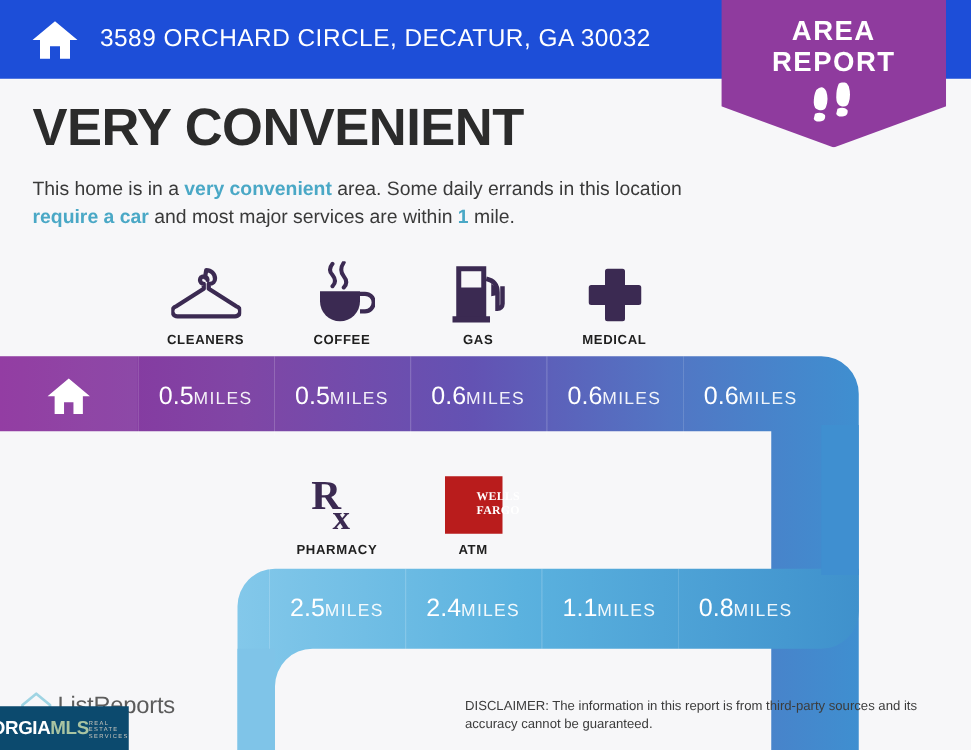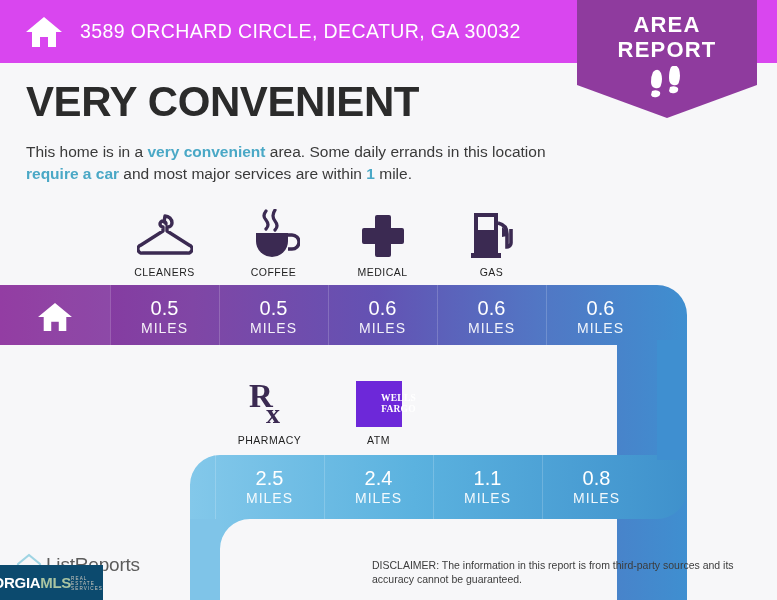--- a/index.html
+++ b/index.html
@@ -7,21 +7,21 @@
   body {
     font-family:"Liberation Sans", sans-serif;
     background:#f7f7f9;
     position:relative;
     overflow:hidden;
   }
 
   
   #header {
     position:absolute; left:0; top:0; width:777px; height:63px;
-    background:#d946ef;
+    background:#1d4ed8;
     display:flex; align-items:center;
   }
   #header .home-glyph { margin-left:25px; width:38px; height:34px; }
   #header .addr {
     margin-left:17px;
     color:#ffffff;
     font-size:19.5px;
     letter-spacing:0.4px;
     font-weight:400;
   }
@@ -65,27 +65,27 @@
   #canvas { position:absolute; left:0; top:0; width:777px; height:600px; }
 
   .icon-row { position:absolute; display:flex; }
   .icon-cell {
     width:109px; text-align:center;
     display:flex; flex-direction:column; align-items:center; justify-content:flex-end;
   }
   .icon-cell .glyph { height:52px; display:flex; align-items:flex-end; justify-content:center; }
   .icon-cell .lbl {
     margin-top:7px;
-    font-size:10.5px; font-weight:400; color:#1f1f1f; letter-spacing:0.5px;text-align:center;
+    font-size:10.5px; font-weight:700; color:#1f1f1f; letter-spacing:0.5px;text-align:center;
   }
 
   .bar-row { position:absolute; display:flex; }
   .seg {
     width:109px; height:64px;
-    display:flex; flex-direction:column; align-items:center; justify-content:center;
+    display:flex; flex-direction:row; align-items:center; justify-content:center;
     color:#ffffff;
   }
   .seg .val { font-size:20px; font-weight:400; line-height:21px; }
   .seg .unit { font-size:14px; letter-spacing:1px; margin-top:1px; opacity:.92; }
   .seg.home { justify-content:center; }
 
   
   #footer-logo { position:absolute; left:16px; top:552px; display:flex; align-items:center; }
   #footer-logo .lr-text { font-size:19px; color:#5c5c5c; margin-left:4px; letter-spacing:-0.2px; }
   #mls {
@@ -182,38 +182,38 @@
         <path d="M18 2 q-4 5 0 9 q4 5 0 9" fill="none" stroke="#3b2a52" stroke-width="3.2" stroke-linecap="round"></path>
         <path d="M27 1 q-4 6 0 11 q4 5 0 9" fill="none" stroke="#3b2a52" stroke-width="3.2" stroke-linecap="round"></path>
         <path d="M8 24 h32 v8 a16 16 0 0 1 -32 0 z" fill="#3b2a52"></path>
         <path d="M40 26 h4 a7 7 0 0 1 0 14 h-4" fill="none" stroke="#3b2a52" stroke-width="3.4"></path>
       </svg>
     </div>
     <div class="lbl">COFFEE</div>
   </div>
   <div class="icon-cell">
     <div class="glyph">
-      <svg width="46" height="46" viewBox="0 0 46 46">
-        <path d="M17 2 h12 a2 2 0 0 1 2 2 v11 h11 a2 2 0 0 1 2 2 v12 a2 2 0 0 1 -2 2 h-11 v11 a2 2 0 0 1 -2 2 h-12 a2 2 0 0 1 -2 -2 v-11 h-11 a2 2 0 0 1 -2 -2 v-12 a2 2 0 0 1 2 -2 h11 v-11 a2 2 0 0 1 2 -2 z" fill="#3b2a52"></path>
-      </svg>
-    </div>
-    <div class="lbl">MEDICAL</div>
-  </div>
-  <div class="icon-cell">
-    <div class="glyph">
       <svg width="46" height="50" viewBox="0 0 46 50">
         <rect x="5" y="4" width="24" height="42" fill="#3b2a52"></rect>
         <rect x="9" y="8" width="16" height="13" fill="#f7f7f9"></rect>
         <rect x="2" y="44" width="30" height="5" fill="#3b2a52"></rect>
         <path d="M29 14 q9 2 9 11 v13 a4 4 0 0 0 4 -4 V20" fill="none" stroke="#3b2a52" stroke-width="3.6"></path>
         <path d="M33 18 q5 3 5 9 l-5 1 z" fill="#3b2a52"></path>
       </svg>
     </div>
     <div class="lbl">GAS</div>
   </div>
+  <div class="icon-cell">
+    <div class="glyph">
+      <svg width="46" height="46" viewBox="0 0 46 46">
+        <path d="M17 2 h12 a2 2 0 0 1 2 2 v11 h11 a2 2 0 0 1 2 2 v12 a2 2 0 0 1 -2 2 h-11 v11 a2 2 0 0 1 -2 2 h-12 a2 2 0 0 1 -2 -2 v-11 h-11 a2 2 0 0 1 -2 -2 v-12 a2 2 0 0 1 2 -2 h11 v-11 a2 2 0 0 1 2 -2 z" fill="#3b2a52"></path>
+      </svg>
+    </div>
+    <div class="lbl">MEDICAL</div>
+  </div>
 </div>
 
 <div class="bar-row" id="bars1" style="left:0px; top:285px;">
   <div class="seg home" style="width:110px; background:rgba(255,255,255,0.07);">
     <svg width="36" height="32" viewBox="0 0 38 34">
       <path d="M19 2 L37 17 L31 17 L31 32 L23 32 L23 22 L15 22 L15 32 L7 32 L7 17 L1 17 Z" fill="#ffffff"></path>
     </svg>
   </div>
   <div class="seg" style="box-shadow:inset 1px 0 0 rgba(255,255,255,.18);">
     <div class="val">0.5</div>
@@ -242,21 +242,21 @@
     <div class="glyph">
       <svg width="46" height="50" viewBox="0 0 46 50">
         <text x="2" y="30" font-family="'Liberation Serif', serif" font-size="33" font-weight="700" fill="#3b2a52">R</text>
         <text x="19" y="46" font-family="'Liberation Serif', serif" font-size="28" font-weight="700" fill="#3b2a52">x</text>
       </svg>
     </div>
     <div class="lbl">PHARMACY</div>
   </div>
   <div class="icon-cell">
     <div class="glyph">
-      <div style="width:46px;height:46px;background:#6d28d9;display:flex;flex-direction:column;align-items:center;justify-content:center;line-height:11px;padding-left:40px;">
+      <div style="width:46px;height:46px;background:#b91c1c;display:flex;flex-direction:column;align-items:center;justify-content:center;line-height:11px;padding-left:40px;">
         <span style="color:#fff;font-family:'Liberation Serif',serif;font-size:9.5px;font-weight:700;letter-spacing:.2px;">WELLS</span>
         <span style="color:#fff;font-family:'Liberation Serif',serif;font-size:9.5px;font-weight:700;letter-spacing:.2px;">FARGO</span>
       </div>
     </div>
     <div class="lbl">ATM</div>
   </div>
 </div>
 
 <div class="bar-row" id="bars2" style="left:215px; top:455px;">
   <div class="seg" style="box-shadow:inset 1px 0 0 rgba(255,255,255,.18);">

